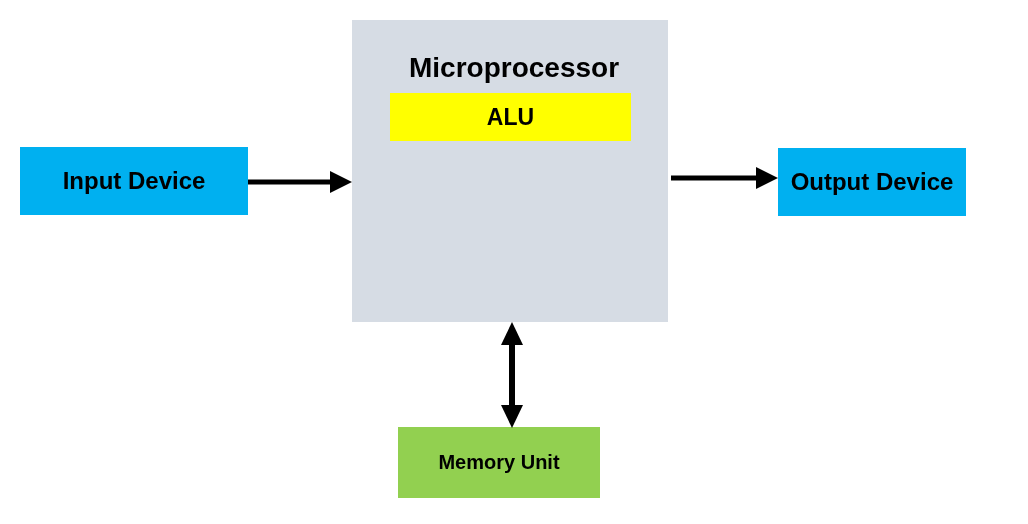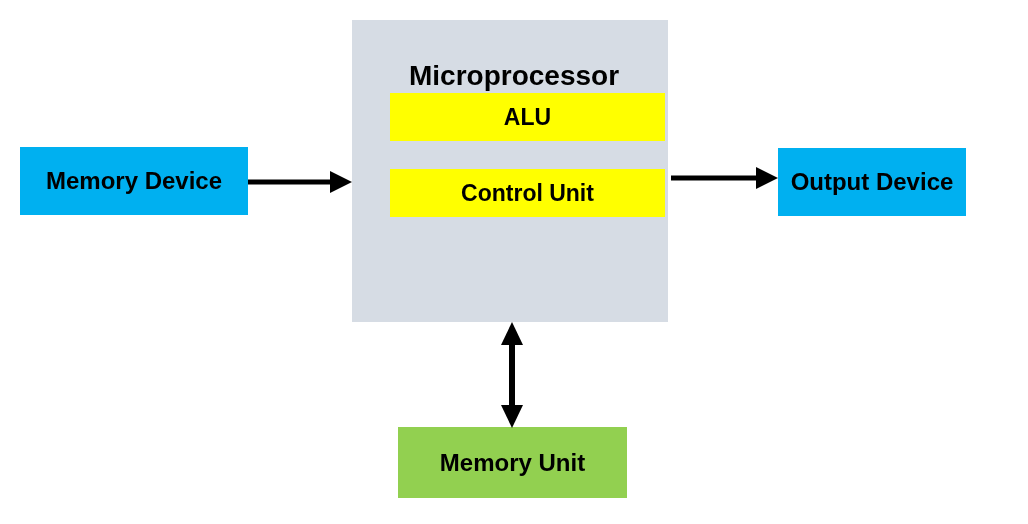--- a/index.html
+++ b/index.html
@@ -34,34 +34,34 @@
     left: 352px;
     top: 20px;
     width: 316px;
     height: 302px;
     background: var(--processor-gray, #D6DCE4);
     position: absolute;
   }
 
   .processor-title {
     position: absolute;
-    top: 40px;
+    top: 32px;
     left: 0;
     width: 100%;
     text-align: center;
     font-weight: bold;
     font-size: 28px;
     color: #000000;
     padding-left: 8px;
   }
 
   .component {
     position: absolute;
     left: 38px;
-    width: 275px;
+    width: 241px;
     height: 48px;
     background: var(--component-yellow, #FFFF00);
     display: flex;
     align-items: center;
     justify-content: center;
     font-weight: bold;
     font-size: 23px;
     color: #000000;
   }
 
@@ -84,24 +84,24 @@
     top: 148px;
     width: 188px;
     height: 68px;
     background: var(--device-blue, #00B0F0);
     font-size: 24px;
   }
 
   .memory-unit {
     left: 398px;
     top: 427px;
-    width: 229px;
+    width: 202px;
     height: 71px;
     background: var(--memory-green, #92D050);
-    font-size: 24px;
+    font-size: 20px;
   }
 
   .arrows-layer {
     position: absolute;
     left: 0;
     top: 0;
     width: 1028px;
     height: 524px;
     pointer-events: none;
   }
@@ -109,25 +109,24 @@
 </head>
 <body>
 
 <div class="canvas">
 
   <div class="processor-box">
     <div class="processor-title">Microprocessor</div>
 
     <div class="component component-alu">ALU</div>
 
-    <div class="component component-control">Control Unit</div>
 
   </div>
 
-  <div class="block input-device">Memory Device</div>
+  <div class="block input-device">Input Device</div>
 
   <div class="block output-device">Output Device</div>
 
   <div class="block memory-unit">Memory Unit</div>
 
   <svg class="arrows-layer" viewBox="0 0 1028 524" xmlns="http://www.w3.org/2000/svg">
 
     <g>
       <line x1="248" y1="182" x2="334" y2="182" stroke="#000000" stroke-width="5"></line>
       <polygon points="352,182 330,171 330,193" fill="#000000"></polygon>

